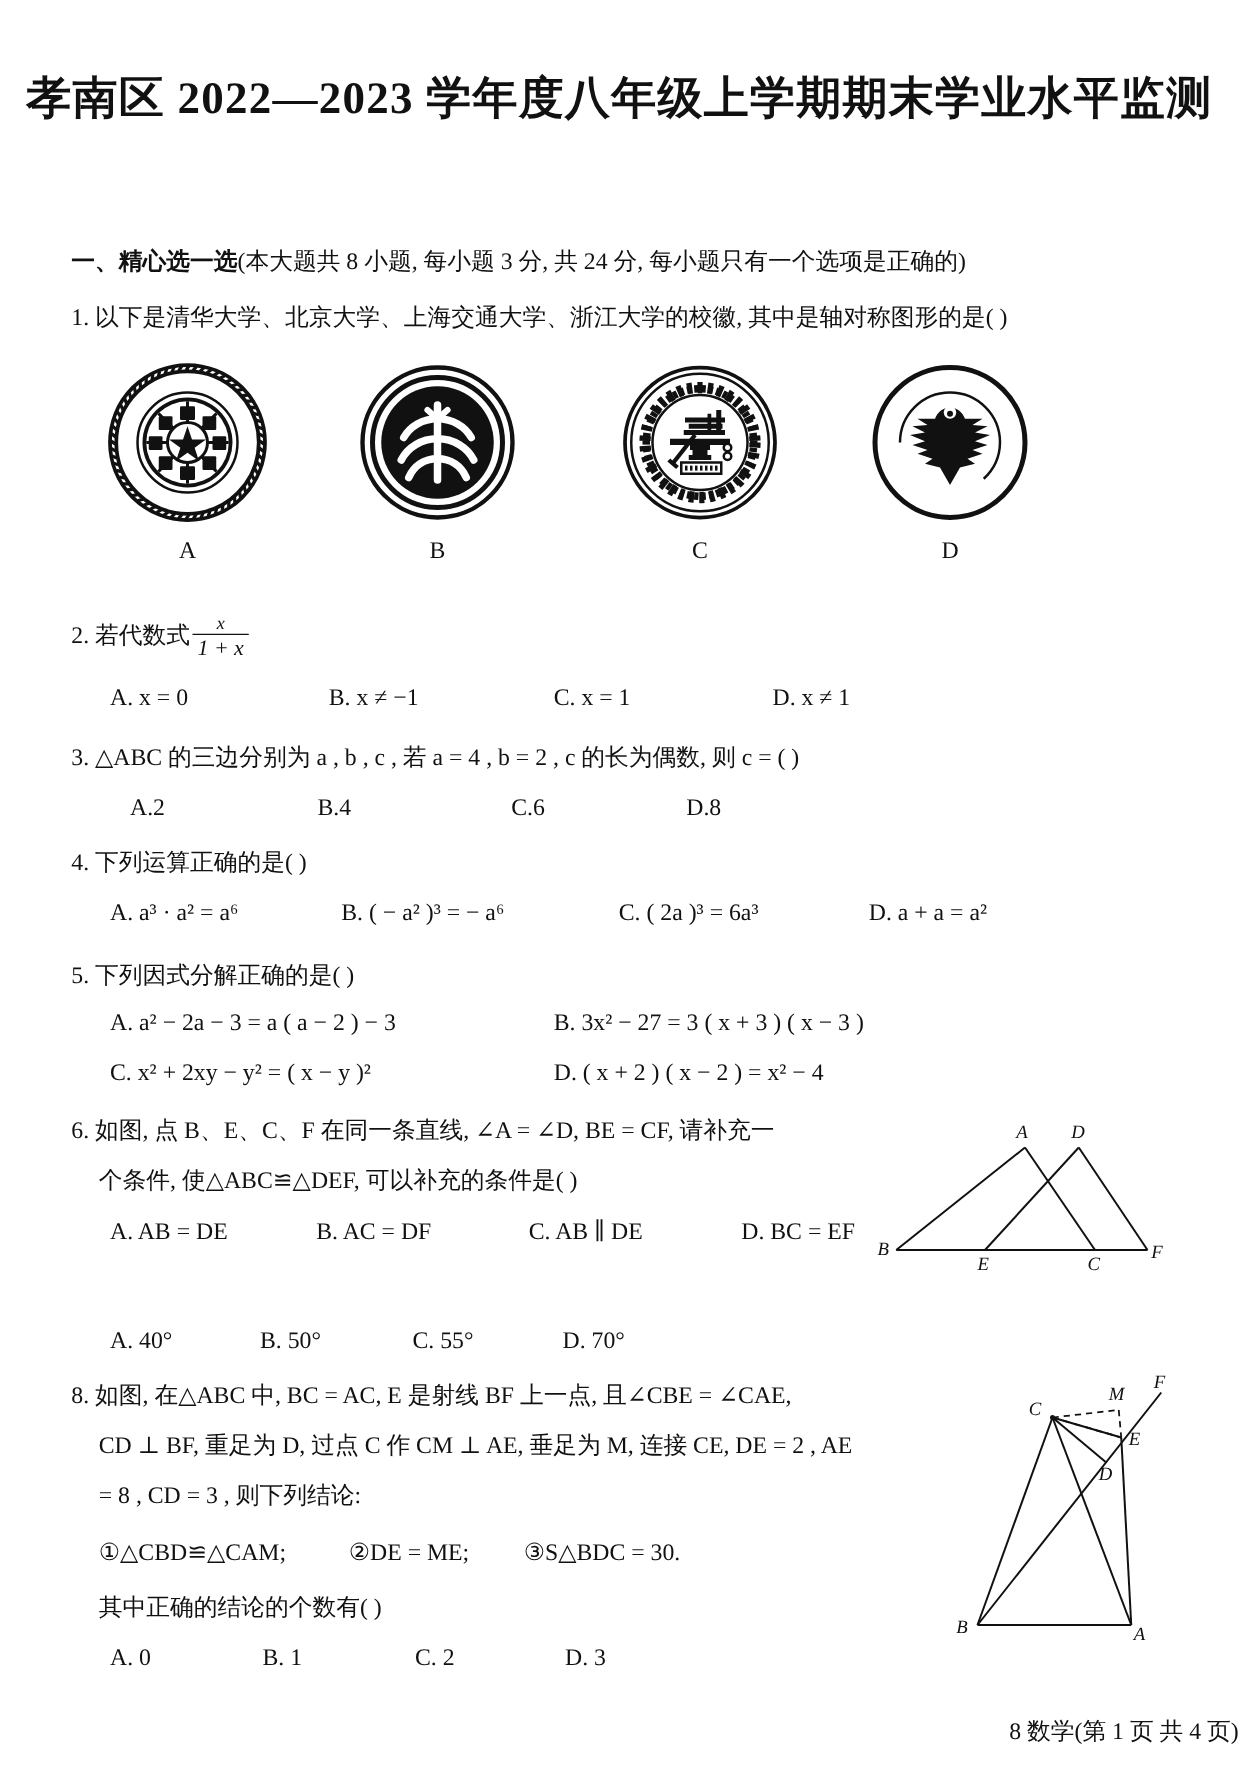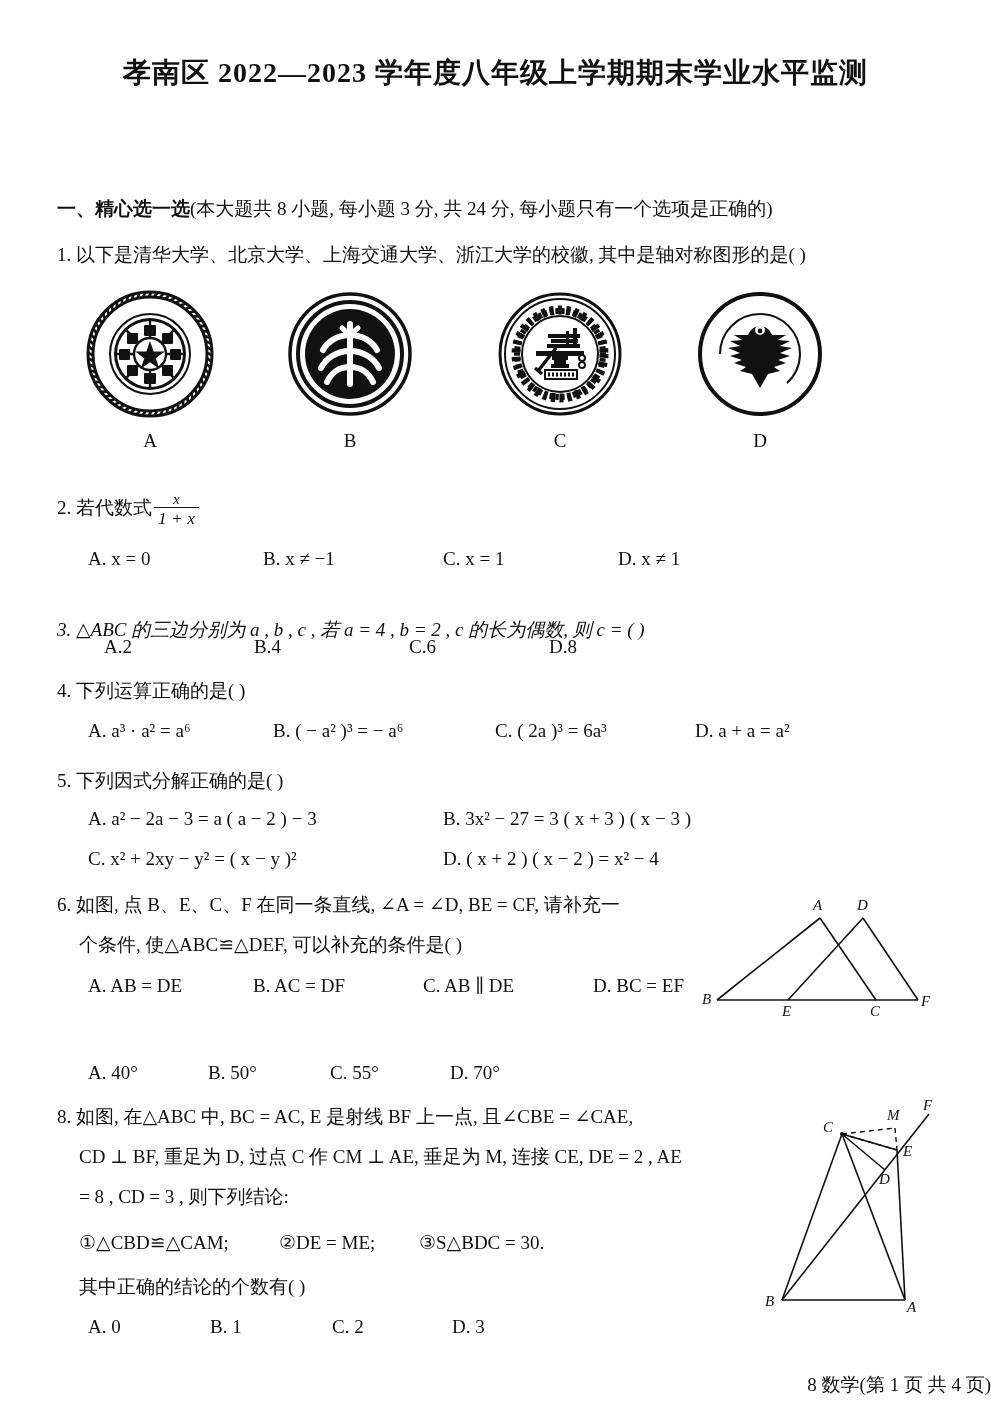--- a/index.html
+++ b/index.html
@@ -12,21 +12,21 @@
     overflow:hidden;
   }
   .page{
     position:absolute;inset:0;
     padding:0;
   }
   
   .doc-title{
     position:absolute;left:0;right:0;top:54px;
     text-align:center;
-    font-size:28px;
+    font-size:36px;
     font-weight:bold;
     letter-spacing:1px;
     font-family:"Liberation Serif","DejaVu Serif",serif;
   }
   .doc-subtitle{
     position:absolute;left:0;right:0;top:115px;
     text-align:center;
     font-size:34px;
     font-weight:bold;
     letter-spacing:16px;
@@ -336,21 +336,21 @@
   </div>
 
   <div class="q" style="left:57px;top:492px;">
     <span>2.</span>
     <span>若代数式</span><span class="frac"><span class="num"><i class="v">x</i></span><span class="den"><i class="v">1 + x</i></span></span>
   </div>
   <div class="opts" style="left:88px;top:548px;">
     <span class="opt" style="width:175px">A. x = 0</span><span class="opt" style="width:180px">B. x ≠ −1</span><span class="opt" style="width:175px">C. x = 1</span><span class="opt">D. x ≠ 1</span>
   </div>
 
-  <div class="q" style="left:57px;top:615px;font-style:italic;">
+  <div class="q" style="left:57px;top:592px;">
     <span>3.</span>
     <span>△ABC 的三边分别为 a , b , c , 若 a = 4 , b = 2 , c 的长为偶数, 则 c = (          )</span>
   </div>
   <div class="opts" style="left:104px;top:636px;">
     <span class="opt" style="width:150px">A.2</span><span class="opt" style="width:155px">B.4</span><span class="opt" style="width:140px">C.6</span><span class="opt">D.8</span>
   </div>
 
   <div class="q" style="left:57px;top:676px;font-family:Liberation Serif, serif;">
     <span>4.</span>
     <span>下列运算正确的是(          )</span>

